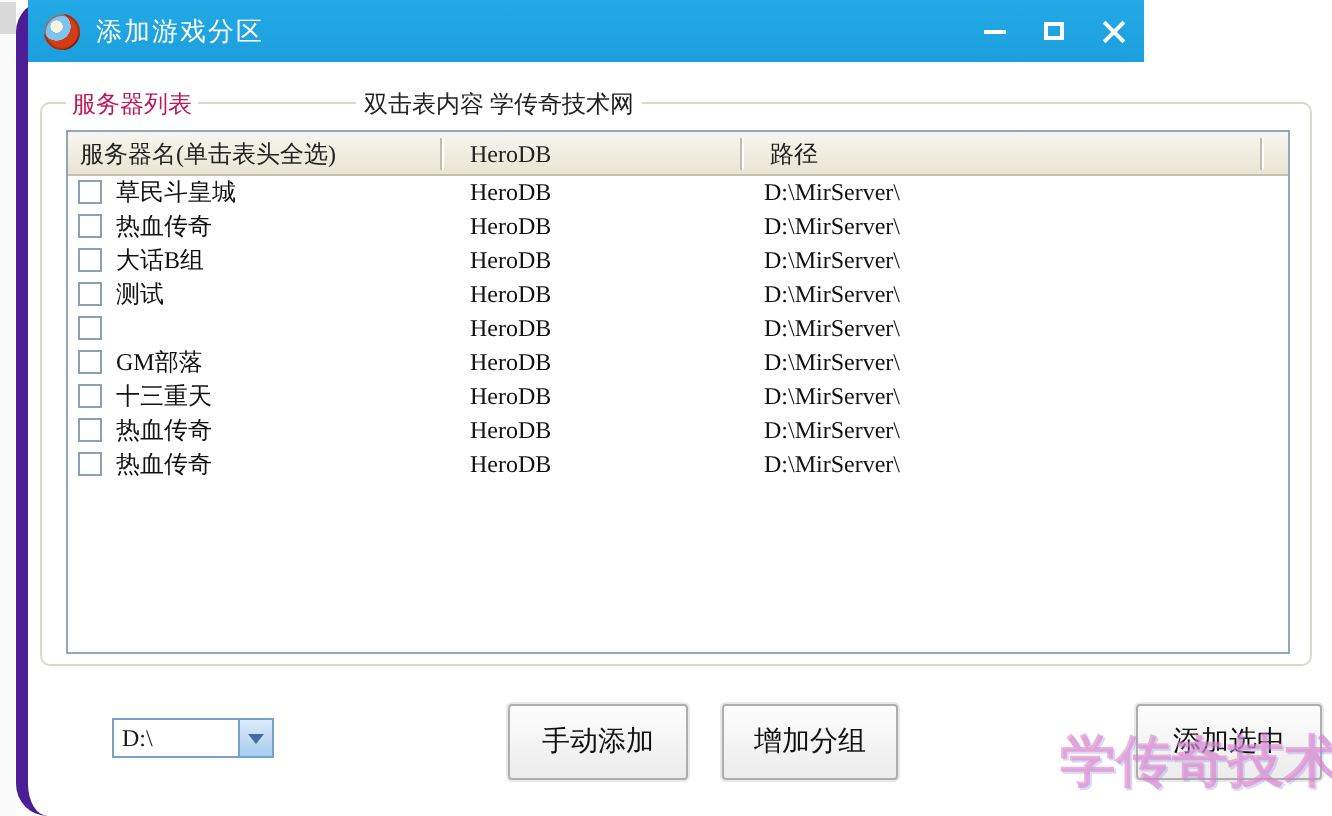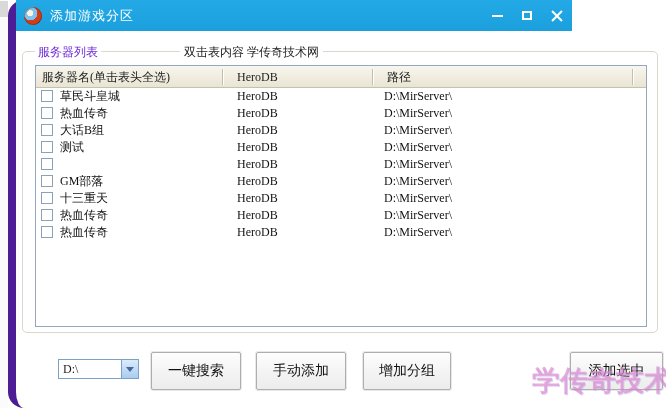--- a/index.html
+++ b/index.html
@@ -8,21 +8,21 @@
     position:relative; width:666px; height:408px;
     background:#ffffff; overflow:hidden;
     font-size:12px; color:#1a1a1a;
   }
   
   .backdrop-strip { position:absolute; left:0; top:0; width:8px; height:408px; background:#fbfbfb; }
   .backdrop-fragment { position:absolute; left:0; top:1px; width:8px; height:16px; background:#d9d9d9; color:#555; font-size:10px; line-height:15px; overflow:hidden; }
 
   .dialog {
     position:absolute; left:8px; top:0; width:564px; height:408px;
-    background:#ffffff; border-left:8px solid #4c1d95;border-radius:16px;
+    background:#ffffff; border-left:6px solid #4c1d95;border-radius:16px;
   }
   
   .titlebar {
     position:absolute; left:0; top:0; width:100%; height:31px;
     background:linear-gradient(#23a9e5,#1ba0dd);
     display:flex; align-items:center;
   }
   .app-icon {
     width:18px; height:18px; margin-left:8px; border-radius:50%;
     background:radial-gradient(circle at 35% 35%, #fdf3e0 0 18%, #7ec4ee 19% 42%, #d23c16 43% 72%, #8a1d08 73% 100%);
@@ -40,21 +40,21 @@
   .glyph-close:before { transform:rotate(45deg); }
   .glyph-close:after  { transform:rotate(-45deg); }
 
   
   .groupbox {
     position:absolute; left:6px; top:51px; width:636px; height:282px;
     border:1px solid #d9d9cf; border-radius:5px;
   }
   .group-label {
     position:absolute; left:19px; top:44px; background:#ffffff; padding:0 3px;
-    font-size:12px; color:#6d28d9; z-index:2;font-family:Liberation Serif, serif;
+    font-size:12px; color:#be185d; z-index:2;font-family:Liberation Serif, serif;
   }
   .group-hint {
     position:absolute; left:164px; top:44px; background:#ffffff; padding:0 4px;
     font-size:12px; color:#222; z-index:2;
   }
 
   
   .table {
     position:absolute; left:19px; top:65px; width:612px; height:262px;
     border:1px solid #92a7bc; background:#ffffff;
@@ -220,21 +220,20 @@
     <span class="cell cell-path">D:\MirServer\</span>
   </div>
         </div>
     </div>
 
     <div class="combo combo-drive">
       <div class="combo-value">D:\</div>
       <div class="combo-arrow"></div>
     </div>
 
-    <div class="btn btn-search">一键搜索</div>
     <div class="btn btn-manual">手动添加</div>
     <div class="btn btn-group">增加分组</div>
 
 
     <div class="btn btn-addsel">添加选中</div>
 
     <div class="watermark">学传奇技术网</div>
 
   </div>
 </div>

